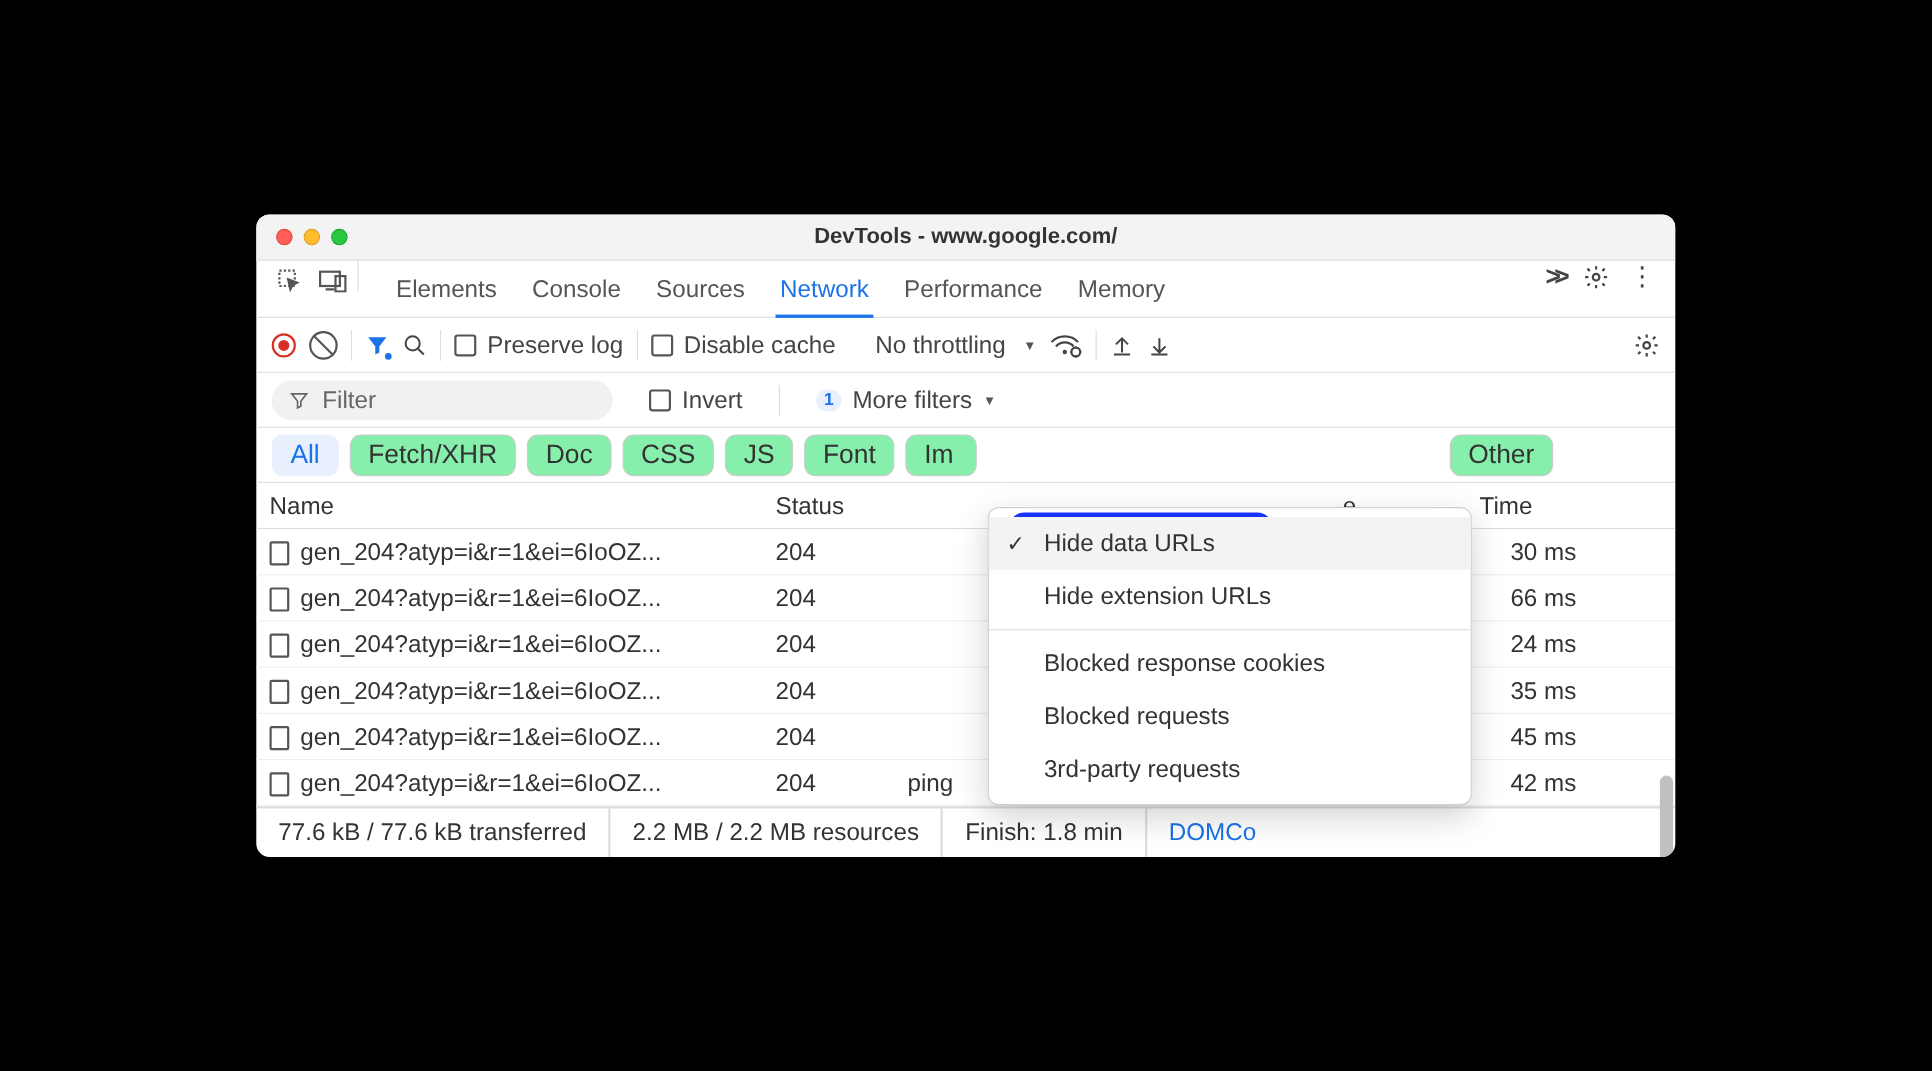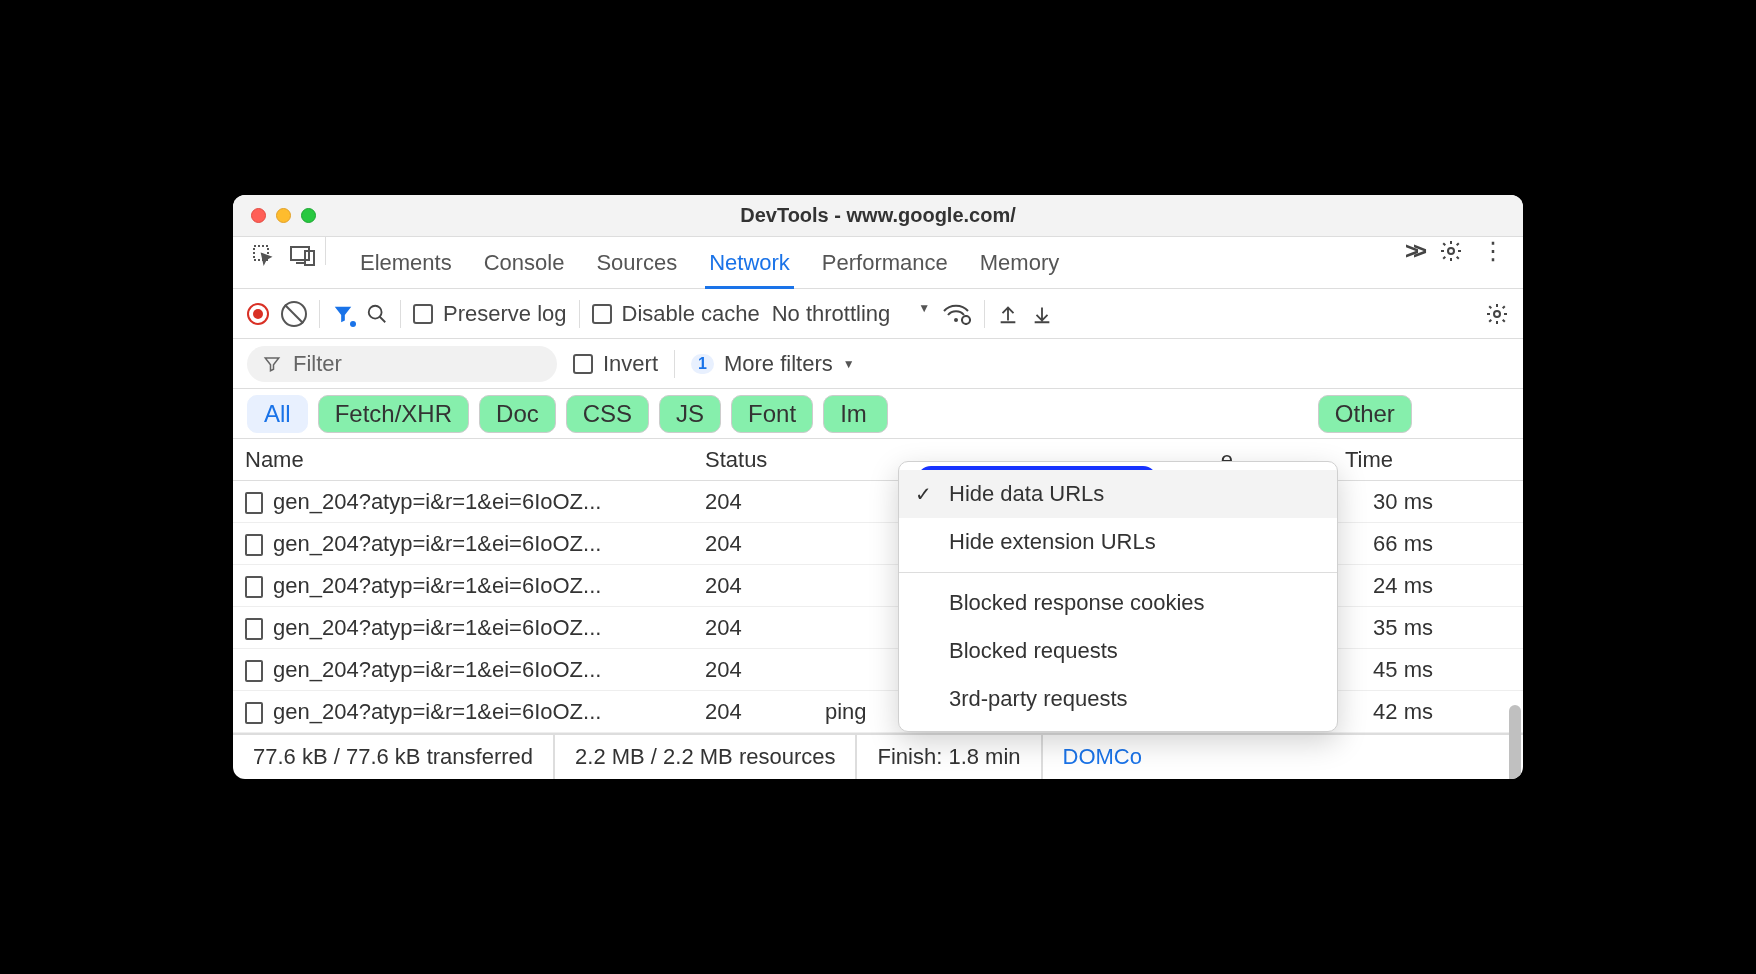--- a/index.html
+++ b/index.html
@@ -139,34 +139,34 @@
     width:6px;height:6px;border-radius:50%;background:#1a73e8;
     position:absolute; right:-2px; bottom:-2px;
   }
   .chk-row {
     display:flex; align-items:center; gap:10px;
   }
   .chkbox {
     width:20px; height:20px; border:2px solid #555; border-radius:3px;
   }
   .select-like {
-    display:flex; align-items:flex-start; gap:28px;
+    display:flex; align-items:center; gap:16px;margin-left:24px;
   }
   .select-caret { color:#555; font-size:12px; }
   .wifi-gear {
     position:relative;
   }
   
   .filterrow {
     height: 50px;
     display:flex;
     align-items:center;
     border-bottom: 1px solid #ddd;
     padding: 0 14px;
-    gap: 16px;
+    gap: 33px;
     font-size: 22px;
     color:#444;
   }
   .filter-input {
     background:#f1f1f1;
     border-radius: 22px;
     height: 36px;
     width: 310px;
     display:flex;
     align-items:center;

